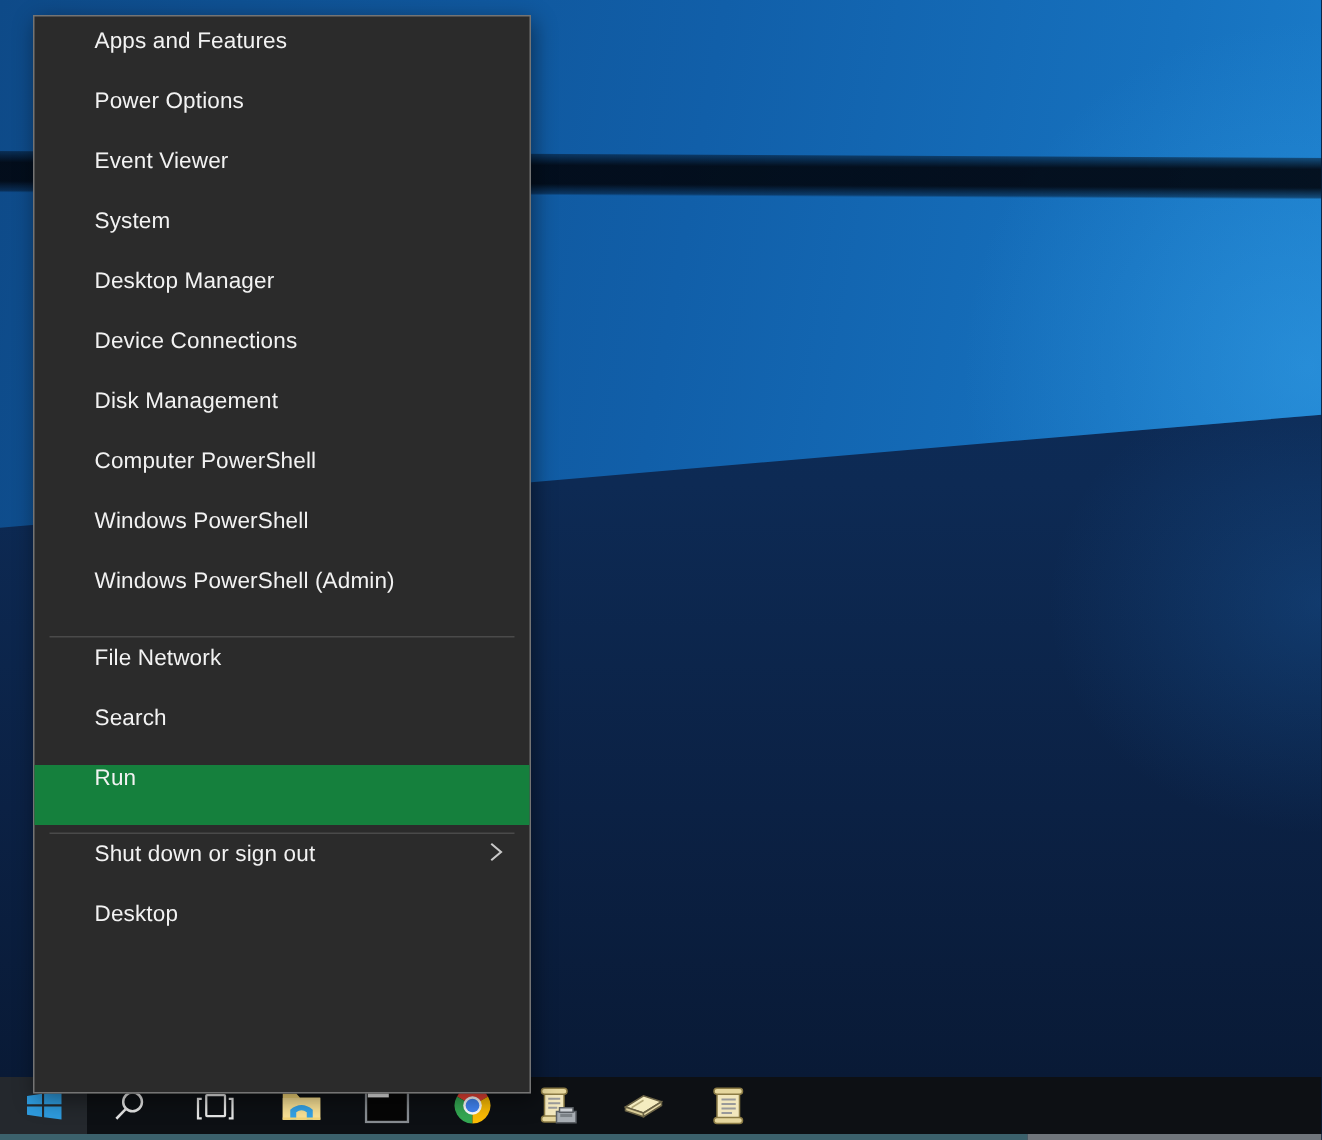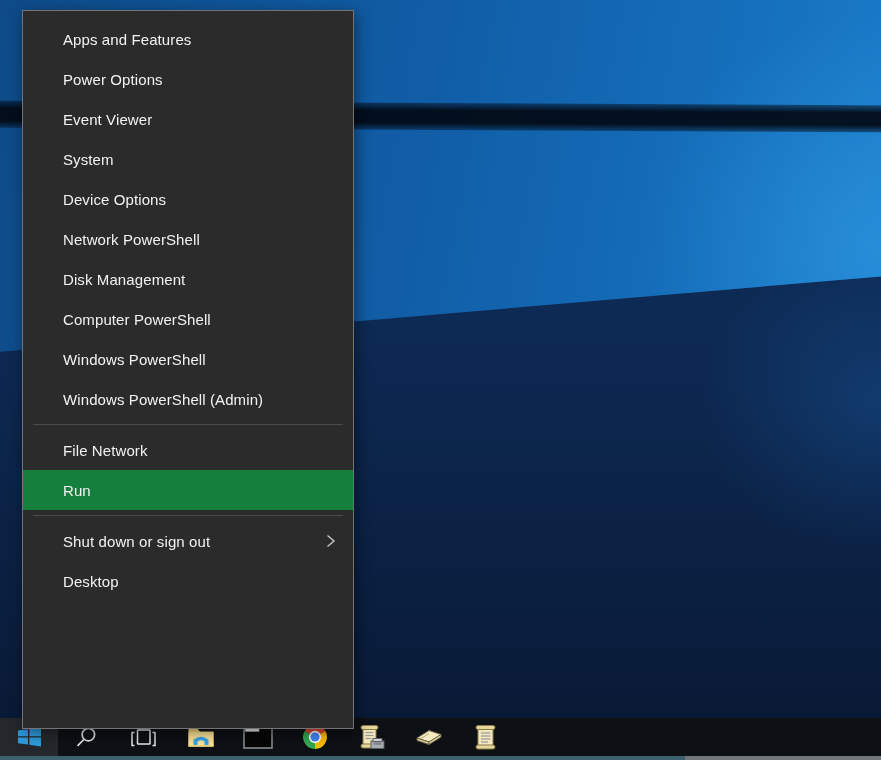--- a/index.html
+++ b/index.html
@@ -44,21 +44,21 @@
   .strip{position:absolute;bottom:0;left:0;right:0;height:4px;display:flex;z-index:11;}
   .strip-teal{width:685px;background:#3b616c;}
   .strip-gray{flex:1;background:#70767c;}
   
   .winx-menu{
     position:absolute;left:22px;top:10px;width:332px;height:719px;
     box-sizing:border-box;background:#2b2b2b;border:1.5px solid #747474;
     padding:8px 0;z-index:50;box-shadow:2px 4px 14px rgba(0,0,0,0.45);
   }
   .menu-item{
-    height:40px;display:flex;align-items:center;
+    height:40px;display:flex;align-items:flex-start;
     padding:0 14px 0 40px;font-size:15px;color:#f2f2f2;cursor:pointer;
     justify-content:space-between;letter-spacing:0.1px;
   }
   .menu-item.highlighted{background:#15803d;}
   .menu-sep{height:1px;background:#4a4a4a;margin:5px 10px;}
   .chev{display:flex;align-items:center;margin-right:2px;}
 </style>
 </head>
 <body>
 
@@ -191,40 +191,43 @@
     <div class="menu-item">
       <span>Power Options</span>
     </div>
     <div class="menu-item">
       <span>Event Viewer</span>
     </div>
     <div class="menu-item">
       <span>System</span>
     </div>
     <div class="menu-item">
-      <span>Device Options</span>
-    </div>
-    <div class="menu-item">
-      <span>Network PowerShell</span>
+      <span>Desktop Manager</span>
+    </div>
+    <div class="menu-item">
+      <span>Device Connections</span>
     </div>
     <div class="menu-item">
       <span>Disk Management</span>
     </div>
     <div class="menu-item">
       <span>Computer PowerShell</span>
     </div>
     <div class="menu-item">
       <span>Windows PowerShell</span>
     </div>
     <div class="menu-item">
       <span>Windows PowerShell (Admin)</span>
     </div>
     <div class="menu-sep"></div>
     <div class="menu-item">
       <span>File Network</span>
+    </div>
+    <div class="menu-item">
+      <span>Search</span>
     </div>
     <div class="menu-item highlighted">
       <span>Run</span>
     </div>
     <div class="menu-sep"></div>
     <div class="menu-item">
       <span>Shut down or sign out</span>
       <span class="chev">
         <svg width="13" height="14" viewBox="0 0 13 14" fill="none" stroke="#c9c9c9" stroke-width="1.4">
           <path d="M3.5 1.5 L10 7 L3.5 12.5"></path>

